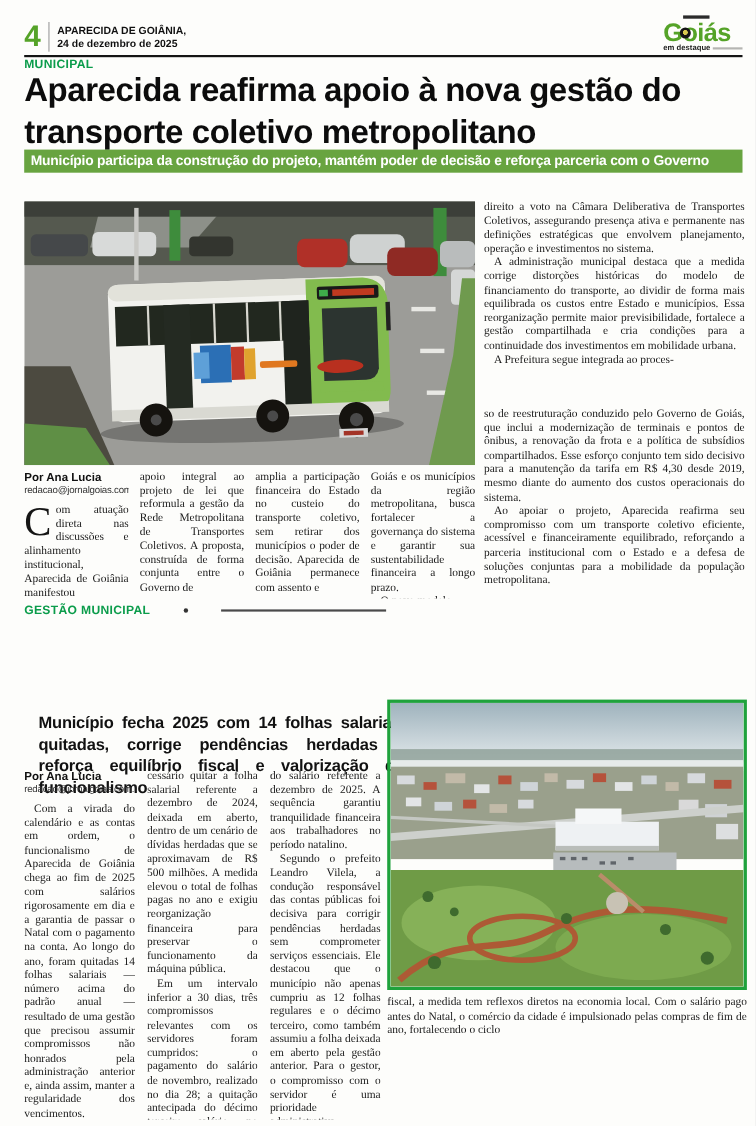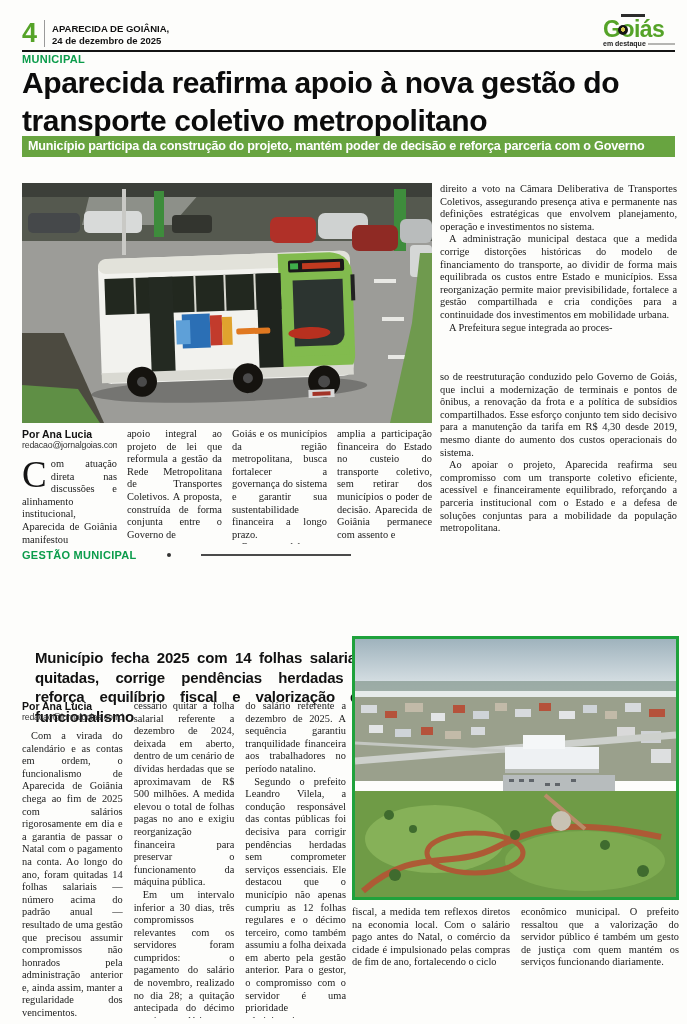--- a/index.html
+++ b/index.html
@@ -158,25 +158,25 @@
       <div class="byline">
         <div class="byline-name">Por Ana Lucia</div>
         <div class="byline-email">redacao@jornalgoias.com.br</div>
       </div>
       <p class="lead"><span class="dropcap">C</span><span>om atuação direta nas discussões e alinhamento institucional, Aparecida de Goiânia manifestou</span></p>
     </div>
     <div class="col">
         <p>apoio integral ao projeto de lei que reformula a gestão da Rede Metropolitana de Transportes Coletivos. A proposta, construída de forma conjunta entre o Governo de</p>
       </div>
     <div class="col">
+        <p>amplia a participação financeira do Estado no custeio do transporte coletivo, sem retirar dos municípios o poder de decisão. Aparecida de Goiânia permanece com assento e</p>
+      </div>
+    <div class="col">
         <p>Goiás e os municípios da região metropolitana, busca fortalecer a governança do sistema e garantir sua sustentabilidade financeira a longo prazo.</p>
         <p>O novo modelo</p>
-      </div>
-    <div class="col">
-        <p>amplia a participação financeira do Estado no custeio do transporte coletivo, sem retirar dos municípios o poder de decisão. Aparecida de Goiânia permanece com assento e</p>
       </div>
   </div>
 
   <div class="cols cols-b">
     <div class="col">
         <p>direito a voto na Câmara Deliberativa de Transportes Coletivos, assegurando presença ativa e permanente nas definições estratégicas que envolvem planejamento, operação e investimentos no sistema.</p>
         <p>A administração municipal destaca que a medida corrige distorções históricas do modelo de financiamento do transporte, ao dividir de forma mais equilibrada os custos entre Estado e municípios. Essa reorganização permite maior previsibilidade, fortalece a gestão compartilhada e cria condições para a continuidade dos investimentos em mobilidade urbana.</p>
         <p>A Prefeitura segue integrada ao proces-</p>
       </div>
     <div class="col">
@@ -277,18 +277,15 @@
     <div class="col">
         <p>do salário referente a dezembro de 2025. A sequência garantiu tranquilidade financeira aos trabalhadores no período natalino.</p>
         <p>Segundo o prefeito Leandro Vilela, a condução responsável das contas públicas foi decisiva para corrigir pendências herdadas sem comprometer serviços essenciais. Ele destacou que o município não apenas cumpriu as 12 folhas regulares e o décimo terceiro, como também assumiu a folha deixada em aberto pela gestão anterior. Para o gestor, o compromisso com o servidor é uma prioridade administrativa.</p>
       </div>
   </div>
 
   <div class="cols cols-d">
     <div class="col">
         <p>fiscal, a medida tem reflexos diretos na economia local. Com o salário pago antes do Natal, o comércio da cidade é impulsionado pelas compras de fim de ano, fortalecendo o ciclo</p>
       </div>
-    <div class="col">
-        <p>econômico municipal. O prefeito ressaltou que a valorização do servidor público é também um gesto de justiça com quem mantém os serviços funcionando diariamente.</p>
-      </div>
   </div>
 
 </div>
 
 </body></html>

